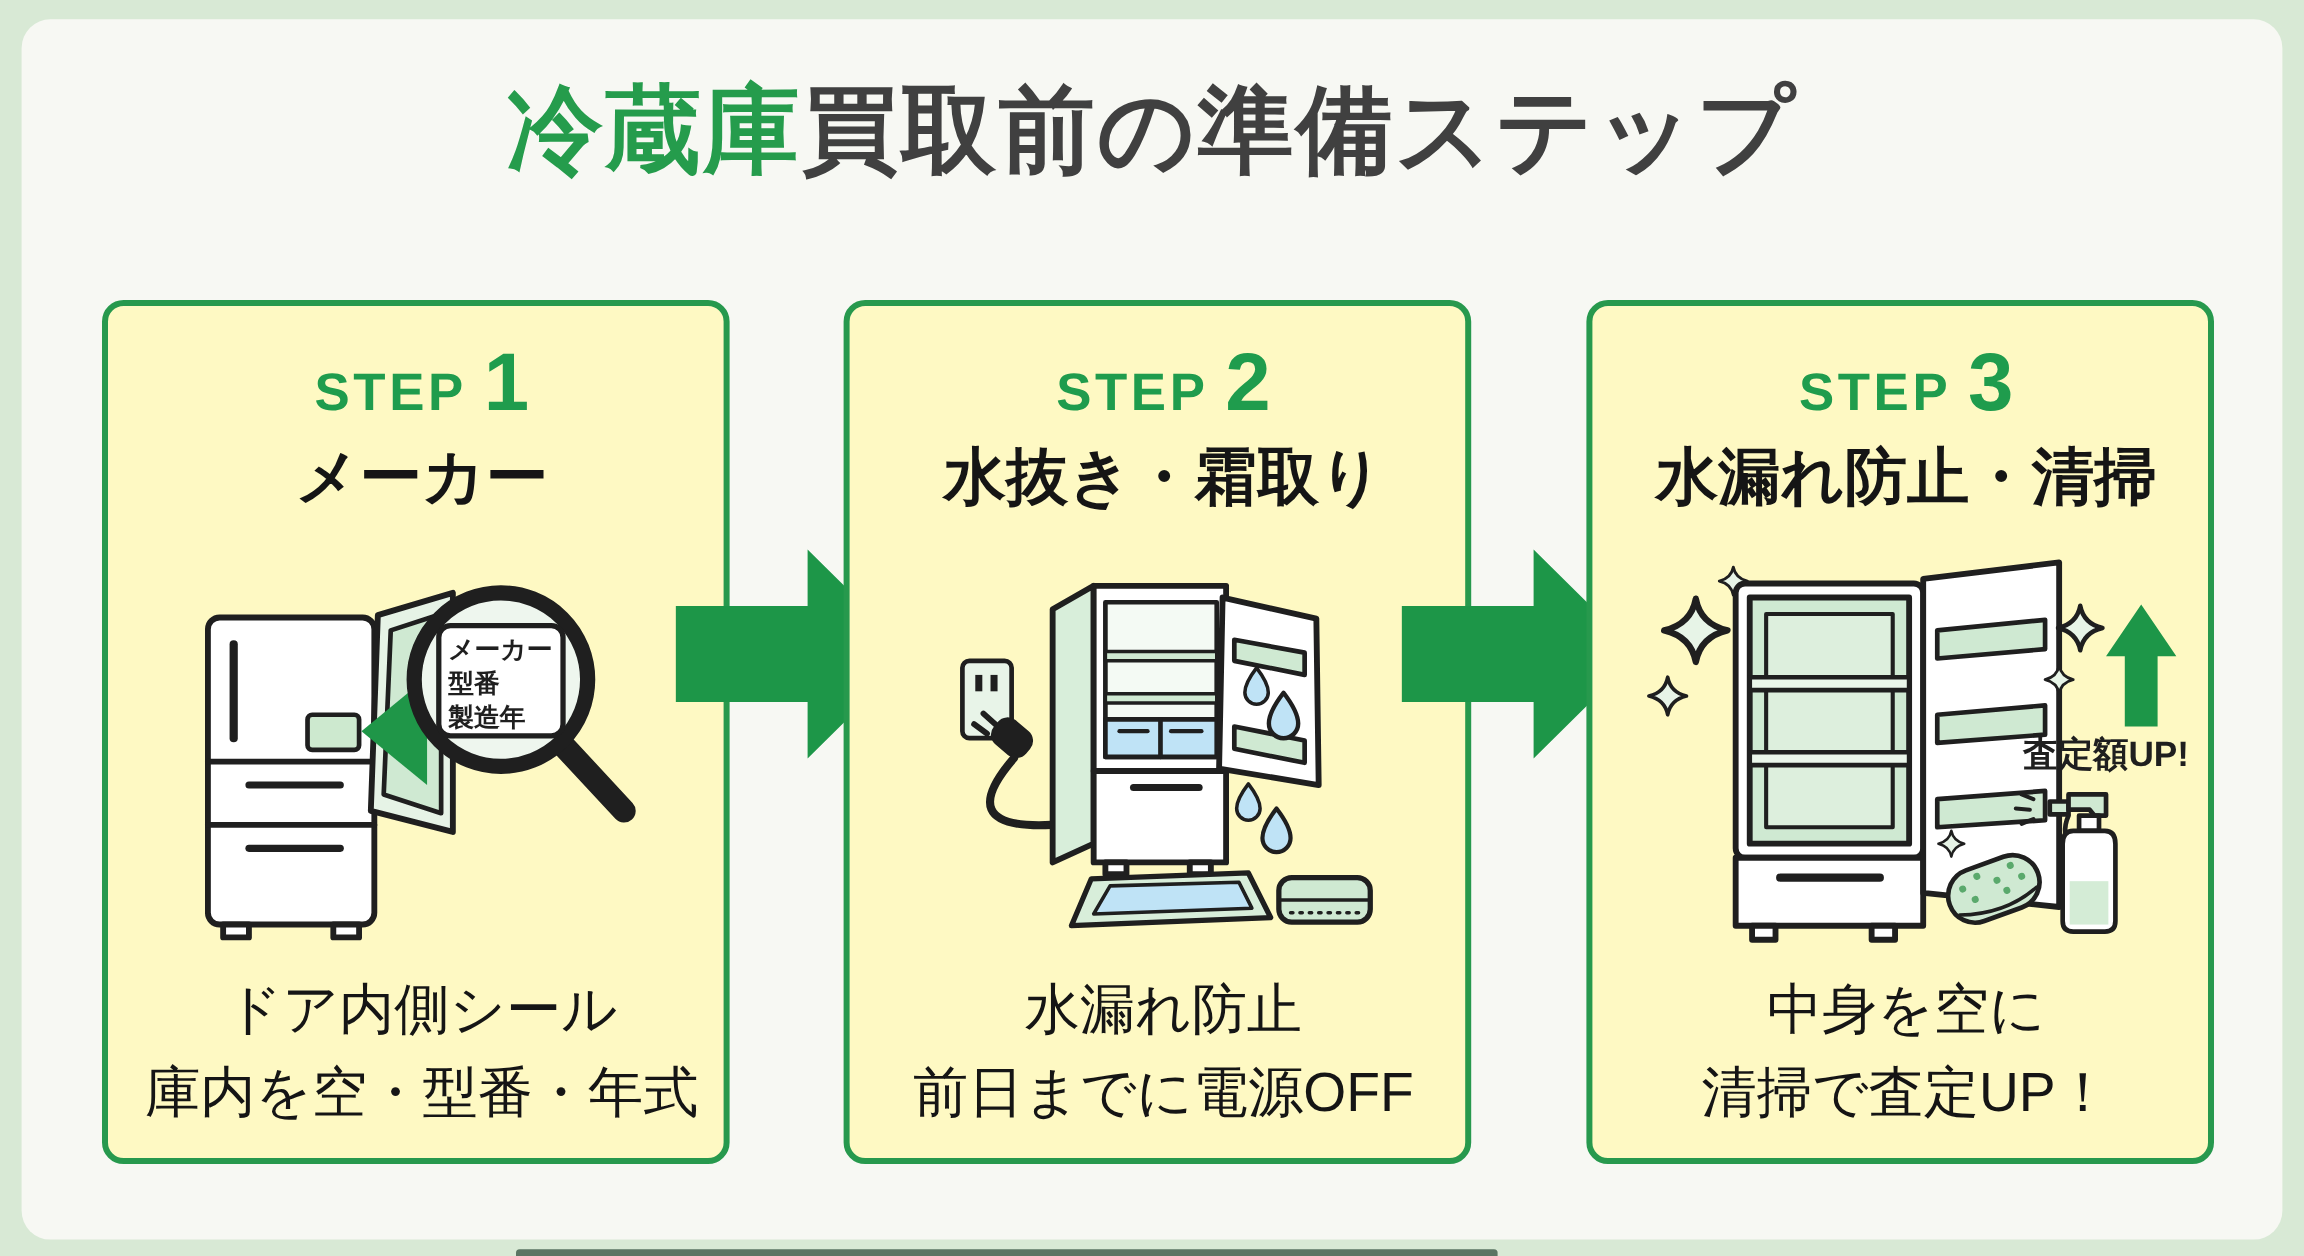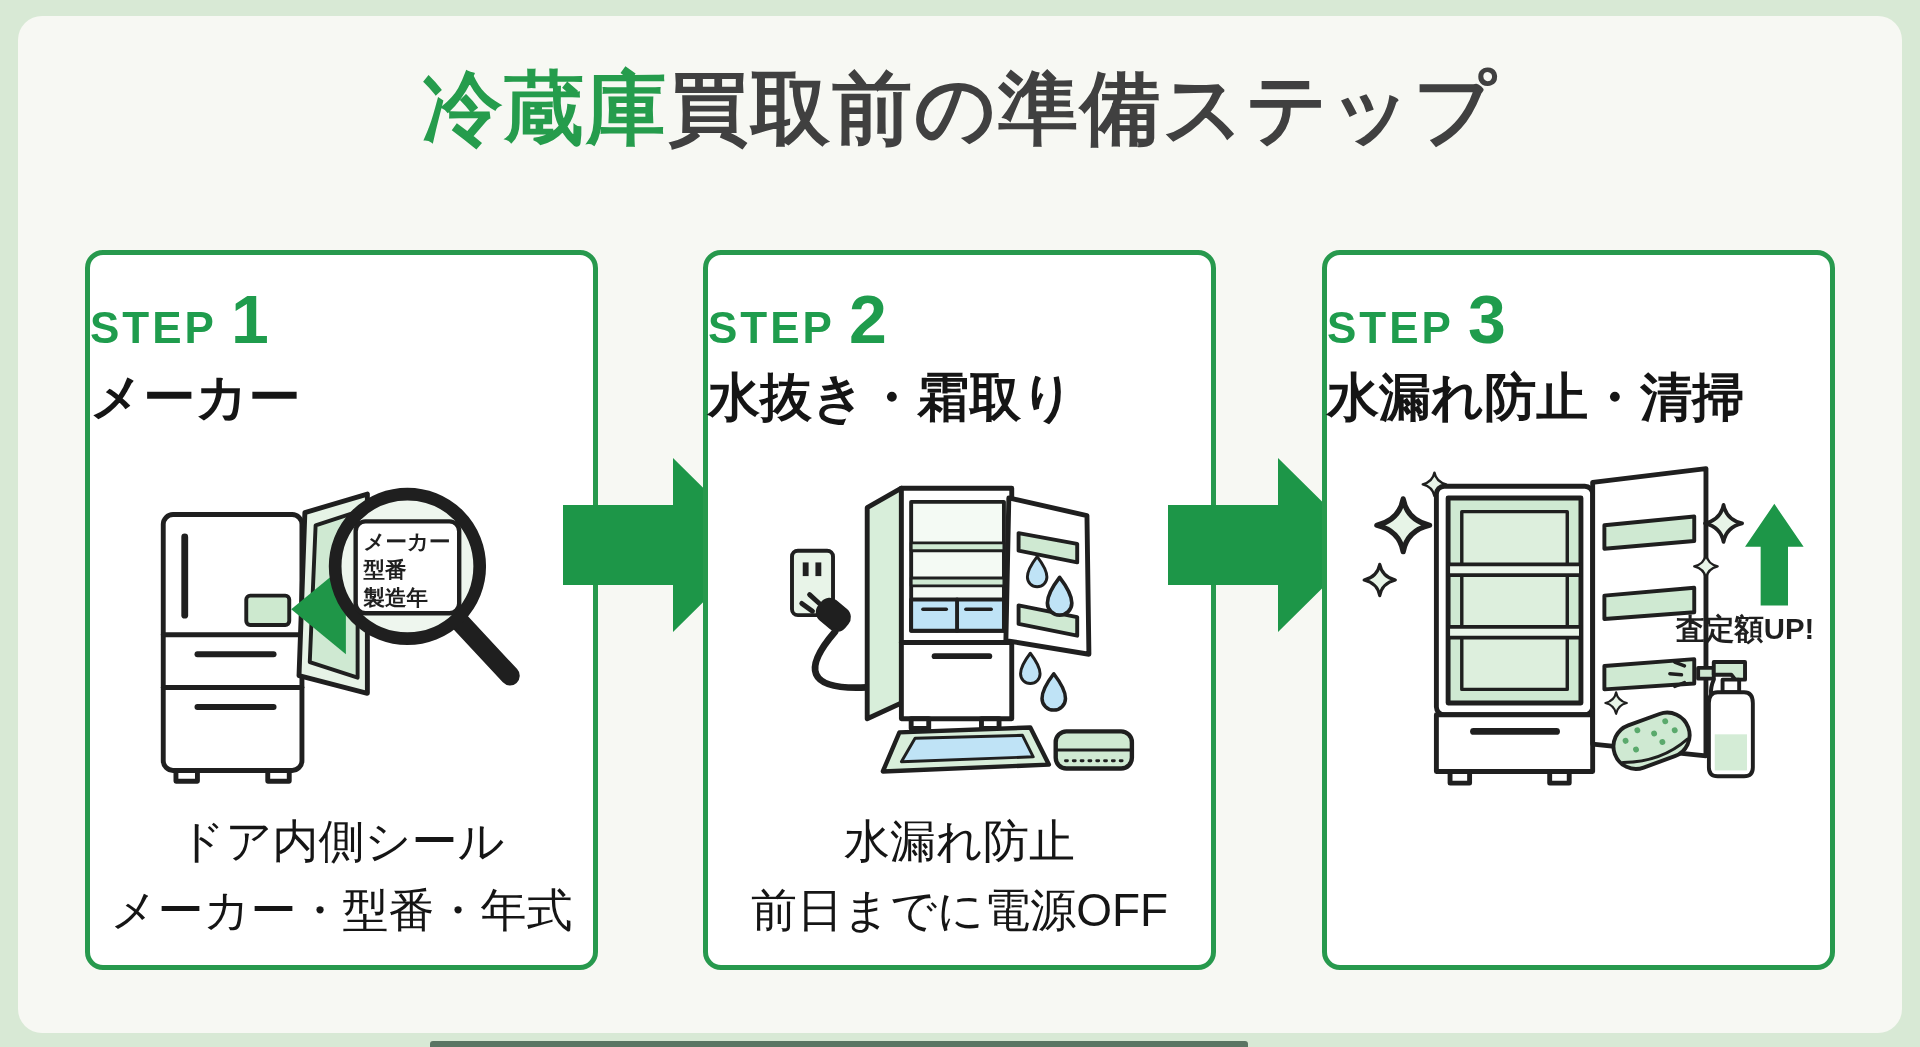--- a/index.html
+++ b/index.html
@@ -15,22 +15,22 @@
   }
   .title{
     position:absolute;top:56px;left:0;width:100%;
     text-align:center;font-size:80px;font-weight:900;letter-spacing:2px;
     white-space:nowrap;
   }
   .title .product{color:#259c4c;}
   .title .rest{color:#404040;}
   .card{
     position:absolute;top:250px;width:503px;height:710px;
-    background:#ffffff;border:5px solid #27994d;border-radius:18px;
-    display:flex;flex-direction:column;
+    background:#fef9c3;border:5px solid #27994d;border-radius:18px;
+    display:flex;flex-direction:column;align-items:center;padding-left:10px;
   }
   .card.c1{left:85px;}
   .card.c2{left:703px;}
   .card.c3{left:1322px;}
   .step-line{
     margin-top:30px;display:flex;align-items:baseline;gap:14px;
     color:#1f9c4d;line-height:1;
   }
   .step-word{font-size:44px;font-weight:900;letter-spacing:3px;}
   .step-num{font-size:68px;font-weight:900;}
@@ -92,21 +92,21 @@
       <rect x="272" y="82" width="106" height="94" rx="10" fill="#ffffff" stroke-width="4.5"></rect>
       <g stroke="none" fill="#1f1f1f" font-weight="bold" font-size="22">
         <text x="280" y="110">メーカー</text>
         <text x="280" y="139">型番</text>
         <text x="280" y="168">製造年</text>
       </g>
     </g>
   </svg>
   <div class="caption">
     <div>ドア内側シール</div>
-    <div>メーカー・型番・年式</div>
+    <div>庫内を空・型番・年式</div>
   </div>
 </div>
 
 <svg class="arrow a1" viewBox="0 0 200 190">
   <polygon points="0,55 110,55 110,8 198,95 110,182 110,135 0,135" fill="#1d9648"></polygon>
 </svg>
 
 <div class="card c2">
   <div class="step-line">
     <span class="step-word">STEP</span>
@@ -238,15 +238,19 @@
             <circle cx="322" cy="292" r="3"></circle>
           <circle cx="337" cy="301" r="3"></circle>
             <circle cx="352" cy="293" r="3"></circle>
           <circle cx="314" cy="310" r="3"></circle>
             <circle cx="342" cy="312" r="3"></circle>
           <circle cx="358" cy="305" r="3"></circle>
         </g>
       </g>
     </g>
   </svg>
+  <div class="caption">
+    <div>中身を空に</div>
+    <div>清掃で査定UP！</div>
+  </div>
 </div>
 
 <div class="bottom-artifact"></div>
 
 </body></html>

